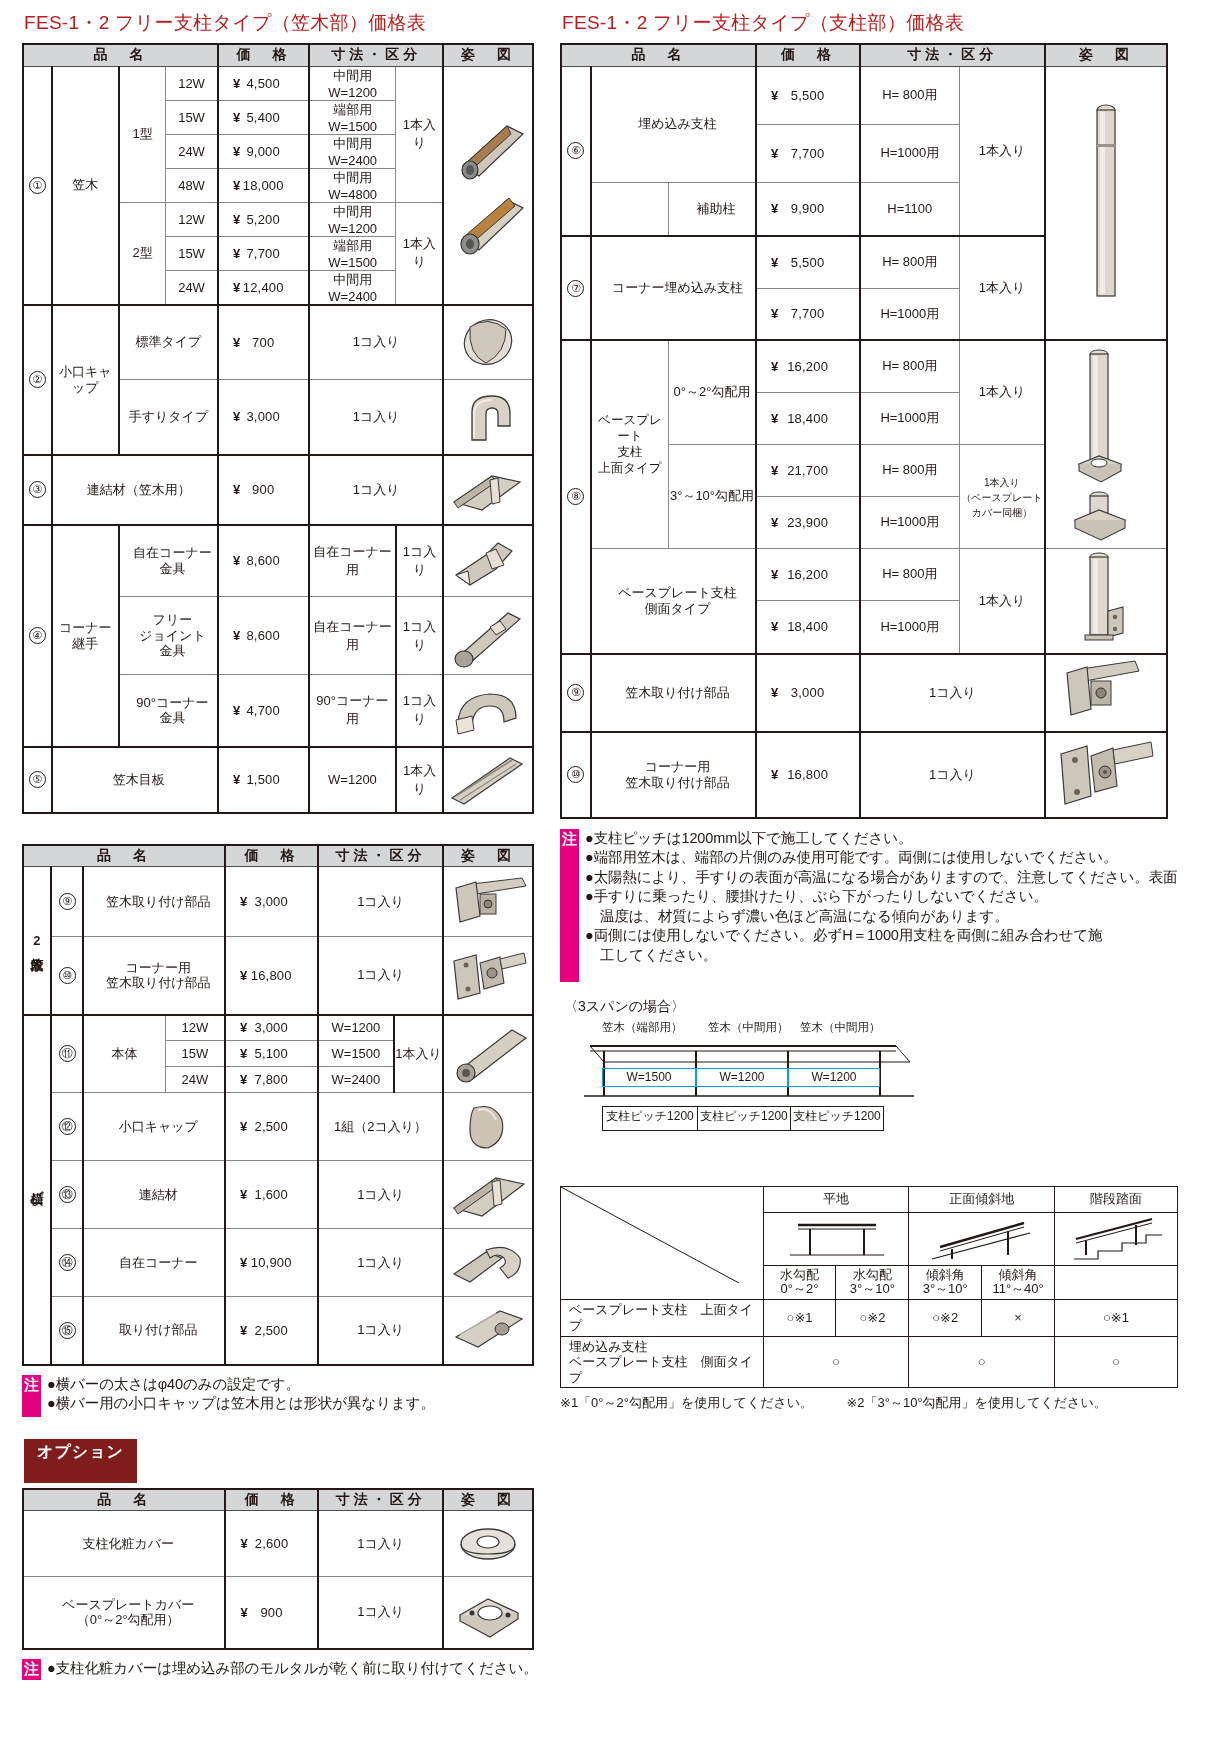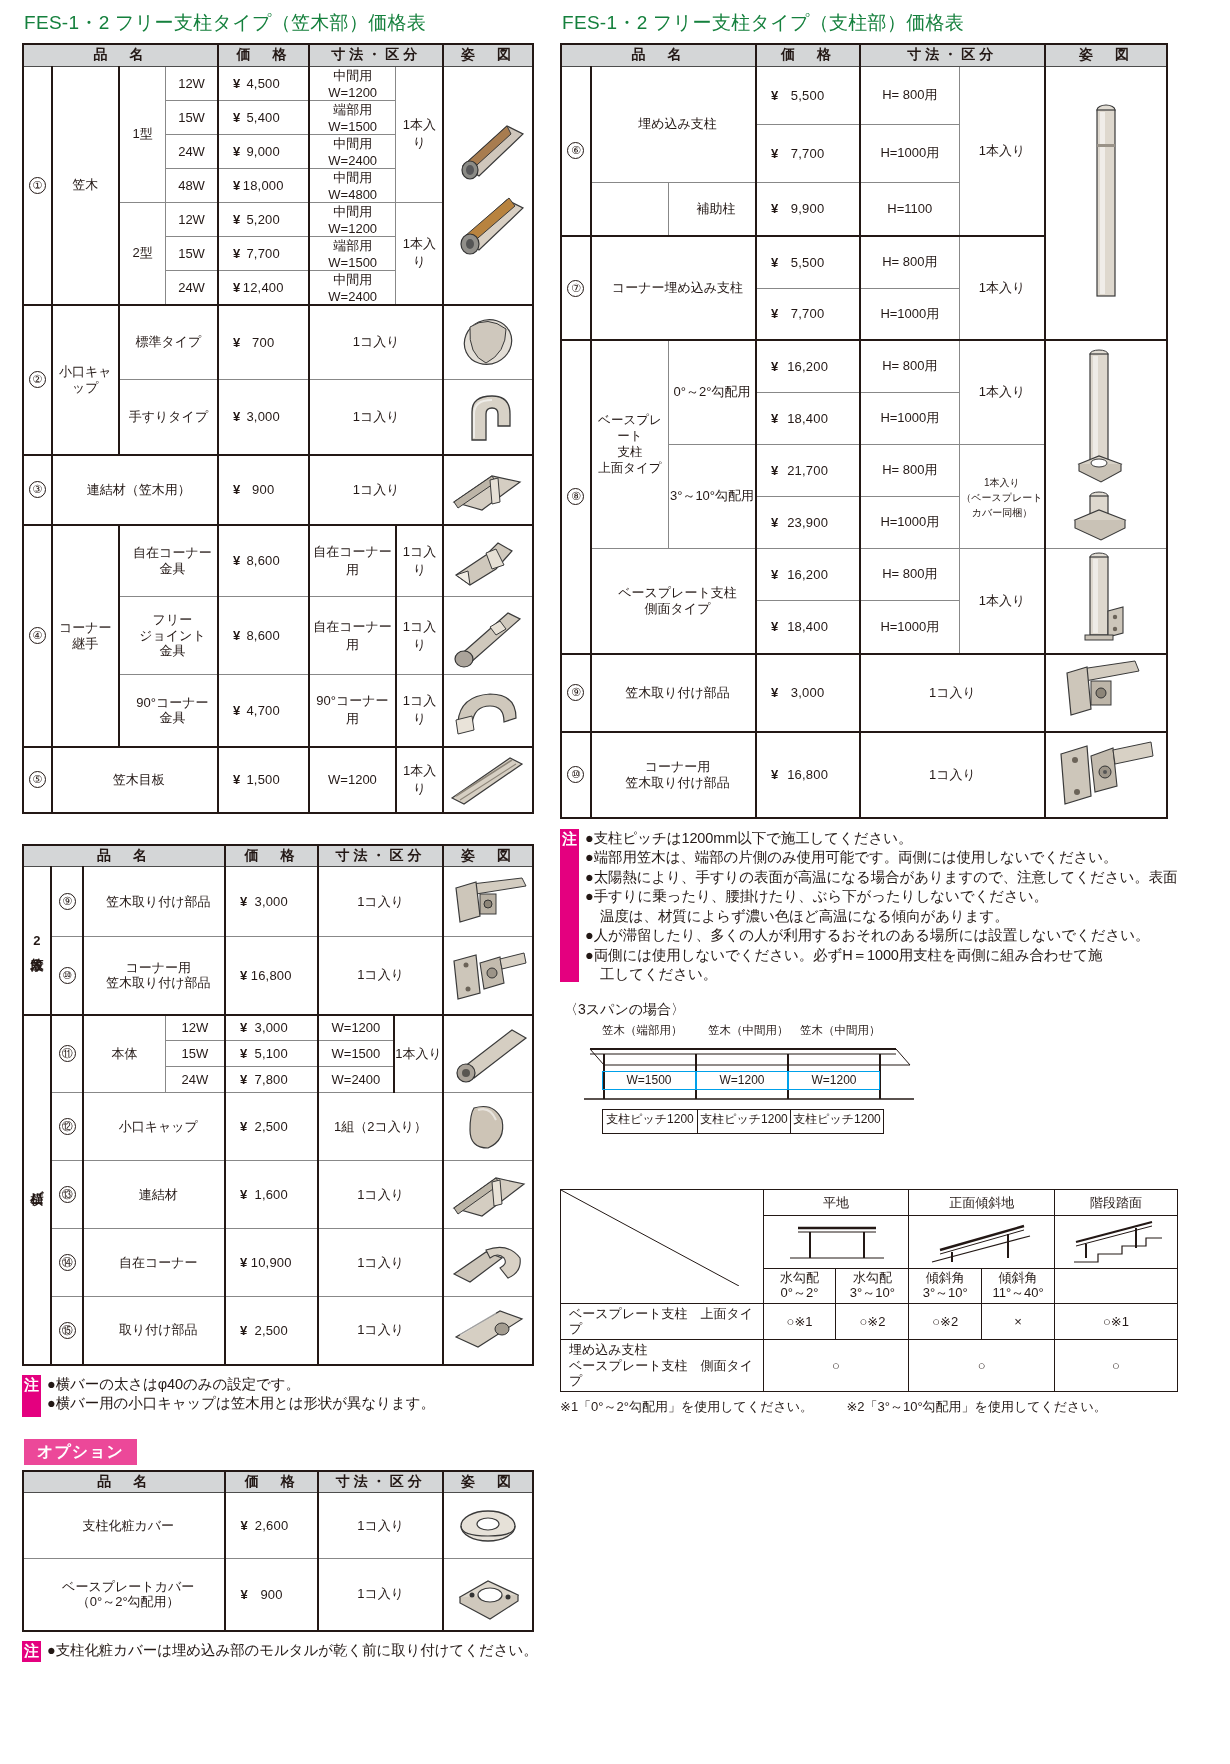--- a/index.html
+++ b/index.html
@@ -11,31 +11,31 @@
     color:#1a1a1a;
     position:relative;
     overflow:hidden;
   }
   .page { position:relative; width:1230px; height:1764px; }
   .col-left  { position:absolute; left:22px;  top:10px; width:512px; }
   .col-right { position:absolute; left:560px; top:10px; width:648px; }
 
   
   .tbl-title {
-    font-size:19px; letter-spacing:0.3px; color:#15803d;
+    font-size:19px; letter-spacing:0.3px; color:#b91c1c;
     margin:0 0 7px 2px; font-weight:400; white-space:nowrap;
   }
   .sec-title {
     font-size:17px; color:#111; margin:0 0 6px 2px; font-weight:700;
   }
   .sec-title .sq { color:#111; margin-right:2px; }
 
   .opt-tag {
-    display:inline-block; background:#ec4899; color:#fff;
-    font-size:16px; font-weight:700; padding:3px 13px 2px 13px;
+    display:inline-block; background:#7f1d1d; color:#fff;
+    font-size:16px; font-weight:700; padding:3px 13px 20px 13px;
     letter-spacing:1px; margin:0 0 5px 2px;
   }
 
   
   table.pt {
     border-collapse:collapse; width:100%;
     border:2px solid #231815; background:#fff;
   }
   table.pt td, table.pt th {
     border:1px solid #888; padding:0; text-align:center;
@@ -630,21 +630,20 @@
     </table>
 
     <div class="note" style="margin-top:10px">
       <div class="note-badge" style="height:153px">注</div>
       <div class="note-body">
         <div>●支柱ピッチは1200mm以下で施工してください。</div>
         <div>●端部用笠木は、端部の片側のみ使用可能です。両側には使用しないでください。</div>
         <div>●太陽熱により、手すりの表面が高温になる場合がありますので、注意してください。表面</div>
         <div>●手すりに乗ったり、腰掛けたり、ぶら下がったりしないでください。</div>
         <div class="wrapline">温度は、材質によらず濃い色ほど高温になる傾向があります。</div>
-        <div>●人が滞留したり、多くの人が利用するおそれのある場所には設置しないでください。</div>
         <div>●両側には使用しないでください。必ずH＝1000用支柱を両側に組み合わせて施</div>
         <div class="wrapline">工してください。</div>
       </div>
     </div>
 
     <div class="span-title">〈3スパンの場合〉</div>
     <div class="span-wrap">
       <div class="sp-lab" style="left:18px;  top:0px;">笠木（端部用）</div>
       <div class="sp-lab" style="left:124px; top:0px;">笠木（中間用）</div>
       <div class="sp-lab" style="left:216px; top:0px;">笠木（中間用）</div>

